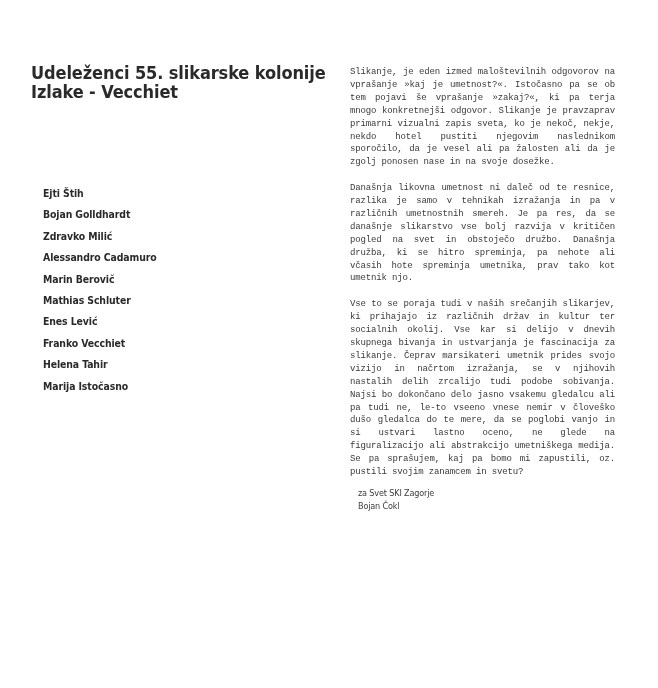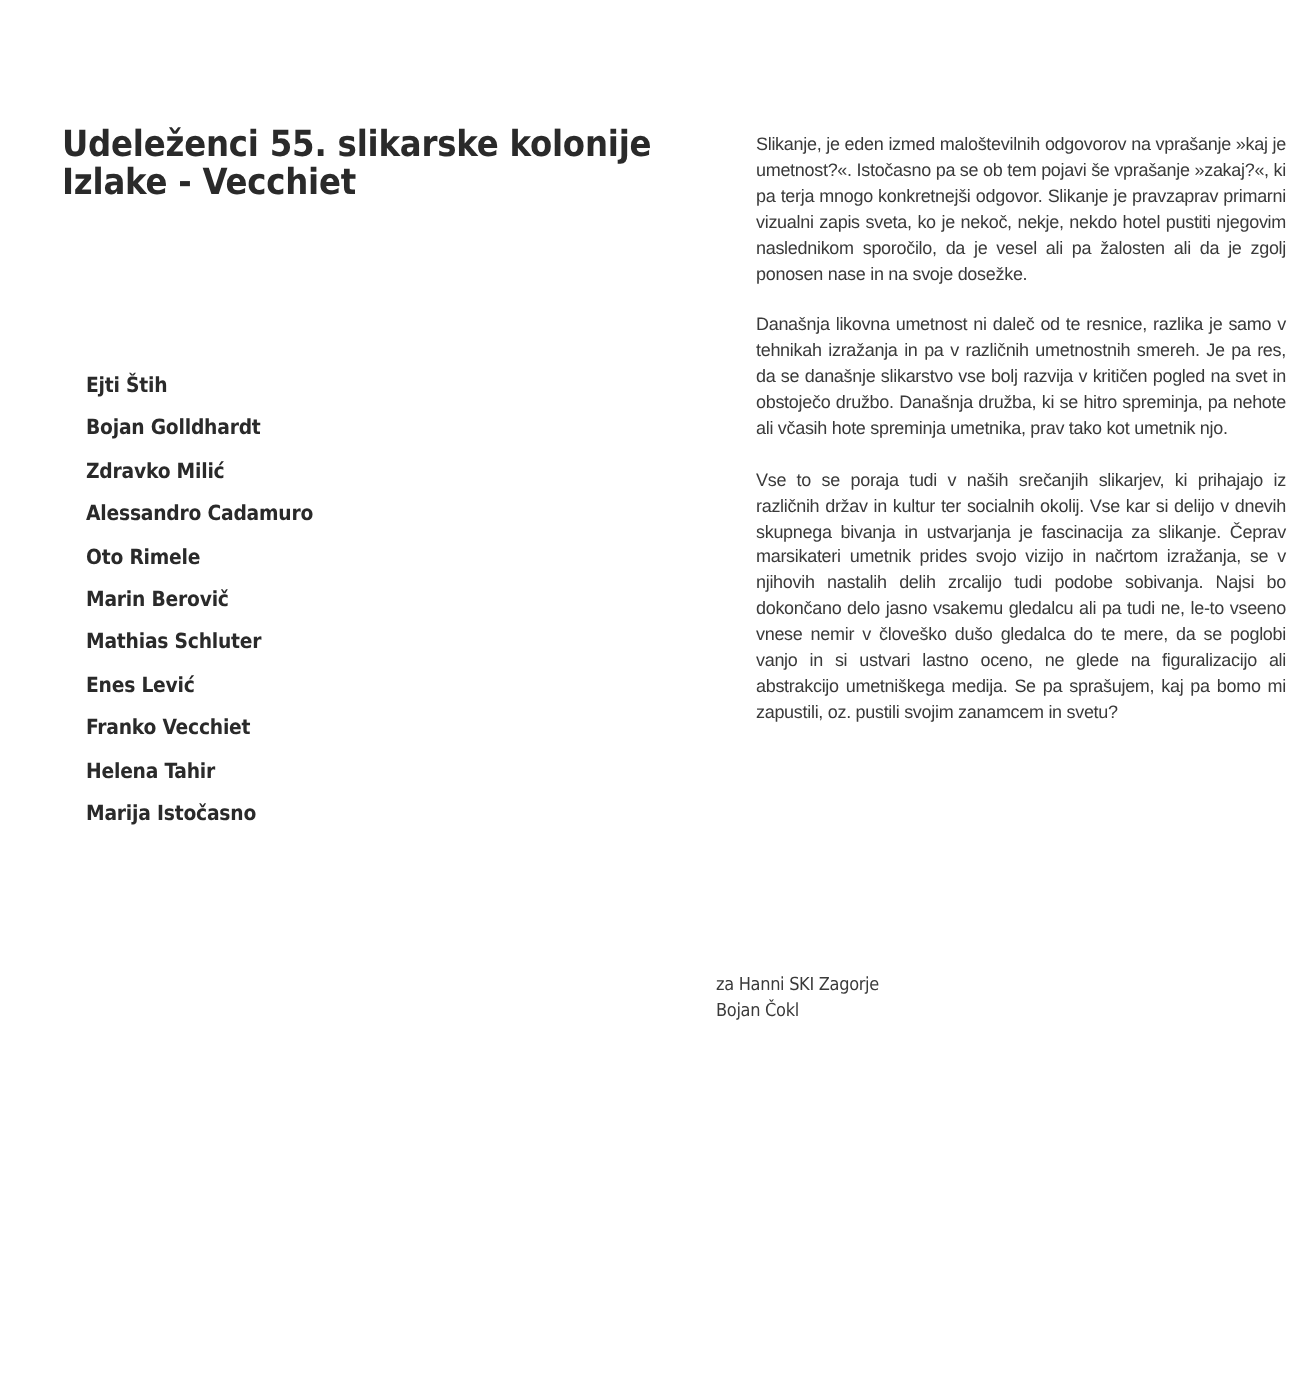--- a/index.html
+++ b/index.html
@@ -41,24 +41,24 @@
       font-weight: bold;
       font-size: 10.4px;
       height: 21.4px;
       line-height: 13px;
       color: #2a2a2a;
       white-space: nowrap;
       letter-spacing: -0.1px;
     }
     .essay {
       position: absolute;
-      left: 378px;
+      left: 350px;
       top: 66px;
       width: 265px;
-      font-family: Liberation Sans, sans-serif;
+      font-family: Liberation Mono, monospace;
       font-size: 9px;
       line-height: 12.9px;
       color: #3a3a3a;
       text-align: justify;
       letter-spacing: -0.15px;
     }
     .essay p {
       margin: 0 0 12.9px 0;
     }
     .signature {
@@ -79,31 +79,30 @@
 <div class="title">
   <span class="line">Udeleženci 55. slikarske kolonije</span>
   <span class="line">Izlake - Vecchiet</span>
 </div>
 
 <ul class="participants">
   <li>Ejti Štih</li>
   <li>Bojan Golldhardt</li>
   <li>Zdravko Milić</li>
   <li>Alessandro Cadamuro</li>
-  <li>Oto Rimele</li>
   <li>Marin Berovič</li>
   <li>Mathias Schluter</li>
   <li>Enes Lević</li>
   <li>Franko Vecchiet</li>
   <li>Helena Tahir</li>
   <li>Marija Istočasno</li>
 </ul>
 
 <div class="essay">
   <p>Slikanje, je eden izmed maloštevilnih odgovorov na vprašanje »kaj je umetnost?«. Istočasno pa se ob tem pojavi še vprašanje »zakaj?«, ki pa terja mnogo konkretnejši odgovor. Slikanje je pravzaprav primarni vizualni zapis sveta, ko je nekoč, nekje, nekdo hotel pustiti njegovim naslednikom sporočilo, da je vesel ali pa žalosten ali da je zgolj ponosen nase in na svoje dosežke.</p>
   <p>Današnja likovna umetnost ni daleč od te resnice, razlika je samo v tehnikah izražanja in pa v različnih umetnostnih smereh. Je pa res, da se današnje slikarstvo vse bolj razvija v kritičen pogled na svet in obstoječo družbo. Današnja družba, ki se hitro spreminja, pa nehote ali včasih hote spreminja umetnika, prav tako kot umetnik njo.</p>
   <p>Vse to se poraja tudi v naših srečanjih slikarjev, ki prihajajo iz različnih držav in kultur ter socialnih okolij. Vse kar si delijo v dnevih skupnega bivanja in ustvarjanja je fascinacija za slikanje. Čeprav marsikateri umetnik prides svojo vizijo in načrtom izražanja, se v njihovih nastalih delih zrcalijo tudi podobe sobivanja. Najsi bo dokončano delo jasno vsakemu gledalcu ali pa tudi ne, le-to vseeno vnese nemir v človeško dušo gledalca do te mere, da se poglobi vanjo in si ustvari lastno oceno, ne glede na figuralizacijo ali abstrakcijo umetniškega medija. Se pa sprašujem, kaj pa bomo mi zapustili, oz. pustili svojim zanamcem in svetu?</p>
 </div>
 
 <div class="signature">
-  <span>za Hanni SKI Zagorje</span>
+  <span>za Svet SKI Zagorje</span>
   <span>Bojan Čokl</span>
 </div>
 
 </body></html>

